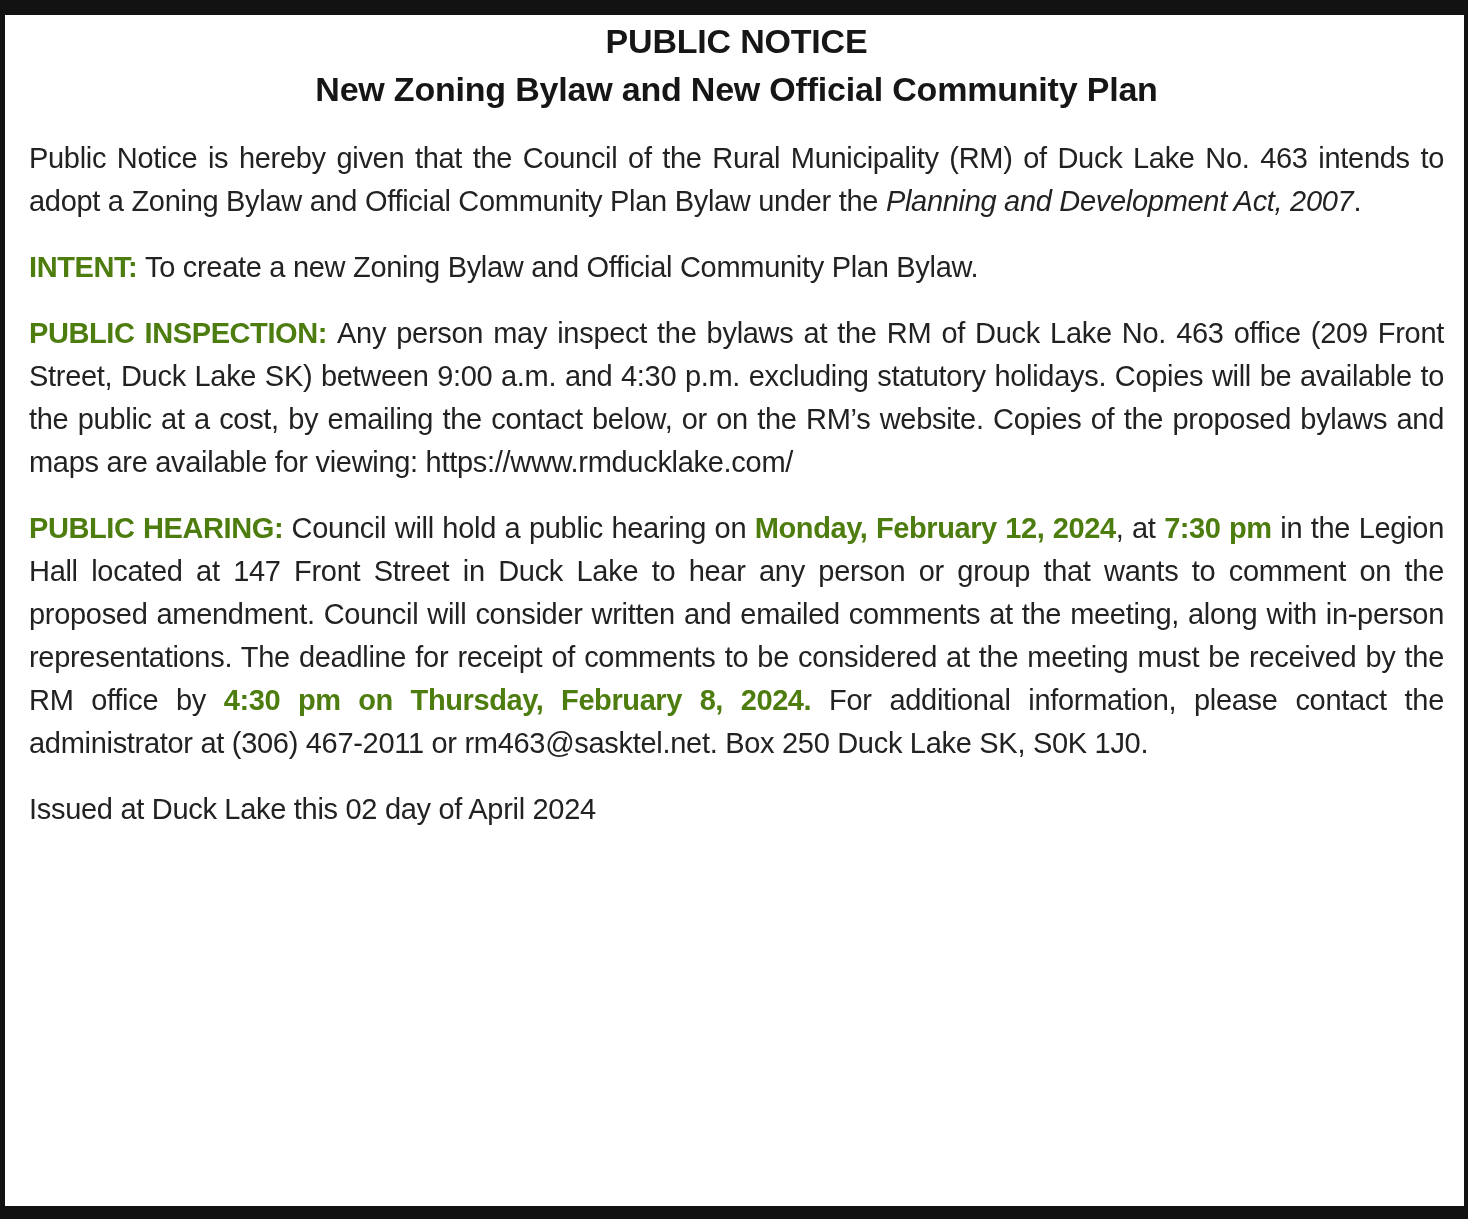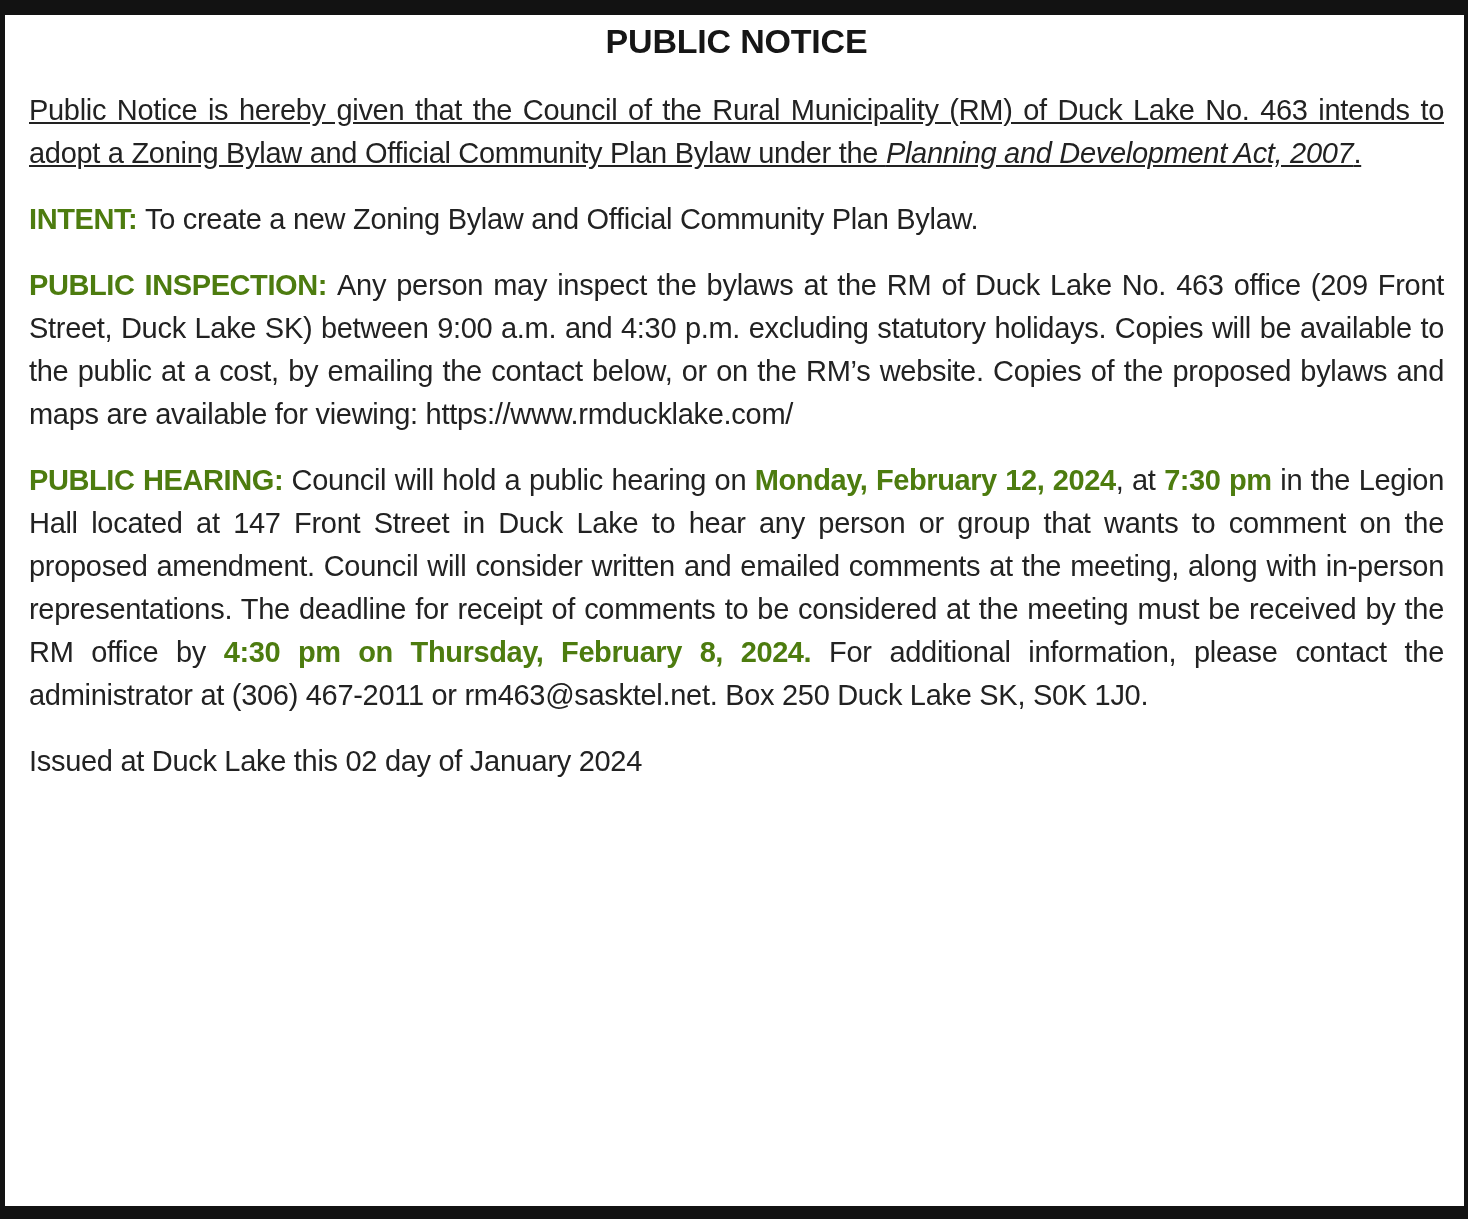--- a/index.html
+++ b/index.html
@@ -43,21 +43,20 @@
   .notice-body p {
     margin: 23px 0 0 0;
     font-size: 29px;
     line-height: 43px;
     letter-spacing: -0.3px;
     text-align: justify;
     color: #222222;
   }
   .notice-body p.first-para {
     margin-top: 24px;
-    text-decoration: underline;
   }
   .notice-body span.seg-bold {
     font-weight: 700;
     color: #4d7c0f;
     letter-spacing: -0.4px;
   }
   .notice-body span.seg-italic {
     font-style: italic;
   }
   .signature p {
@@ -65,24 +64,25 @@
   }
 </style>
 </head>
 <body>
 
 <div class="page">
   <div class="notice-box">
 
     <div class="notice-header">
       <p class="h-line">PUBLIC NOTICE</p>
+      <p class="h-line">New Zoning Bylaw and New Official Community Plan</p>
     </div>
 
     <div class="notice-body">
       <p class="first-para"><span>Public Notice is hereby given that the Council of the Rural Municipality (RM) of Duck Lake No. 463 intends to adopt a Zoning Bylaw and Official Community Plan Bylaw under the </span><span class="seg-italic">Planning and Development Act, 2007</span><span>.</span></p>
       <p><span class="seg-bold">INTENT: </span><span>To create a new Zoning Bylaw and Official Community Plan Bylaw.</span></p>
       <p><span class="seg-bold">PUBLIC INSPECTION: </span><span>Any person may inspect the bylaws at the RM of Duck Lake No. 463 office (209 Front Street, Duck Lake SK) between 9:00 a.m. and 4:30 p.m. excluding statutory holidays. Copies will be available to the public at a cost, by emailing the contact below, or on the RM’s website. Copies of the proposed bylaws and maps are available for viewing: https://www.rmducklake.com/</span></p>
       <p><span class="seg-bold">PUBLIC HEARING: </span><span>Council will hold a public hearing on </span><span class="seg-bold">Monday, February 12, 2024</span><span>, at </span><span class="seg-bold">7:30 pm</span><span> in the Legion Hall located at 147 Front Street in Duck Lake to hear any person or group that wants to comment on the proposed amendment. Council will consider written and emailed comments at the meeting, along with in-person representations. The deadline for receipt of comments to be considered at the meeting must be received by the RM office by </span><span class="seg-bold">4:30 pm on Thursday, February 8, 2024.</span><span> For additional information, please contact the administrator at (306) 467-2011 or rm463@sasktel.net. Box 250 Duck Lake SK, S0K 1J0.</span></p>
-      <p><span>Issued at Duck Lake this 02 day of January 2024</span></p>
+      <p><span>Issued at Duck Lake this 02 day of April 2024</span></p>
     </div>
 
   </div>
 </div>
 
 </body></html>

